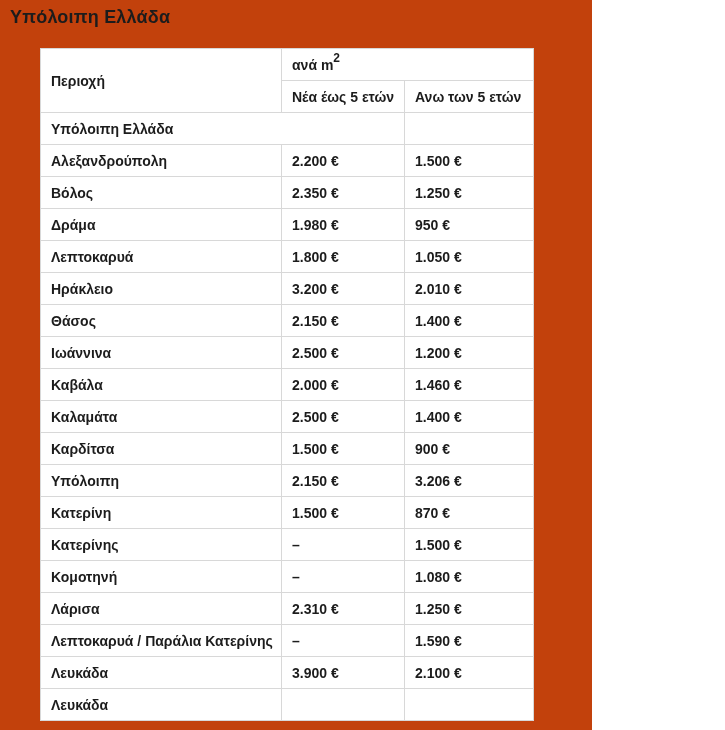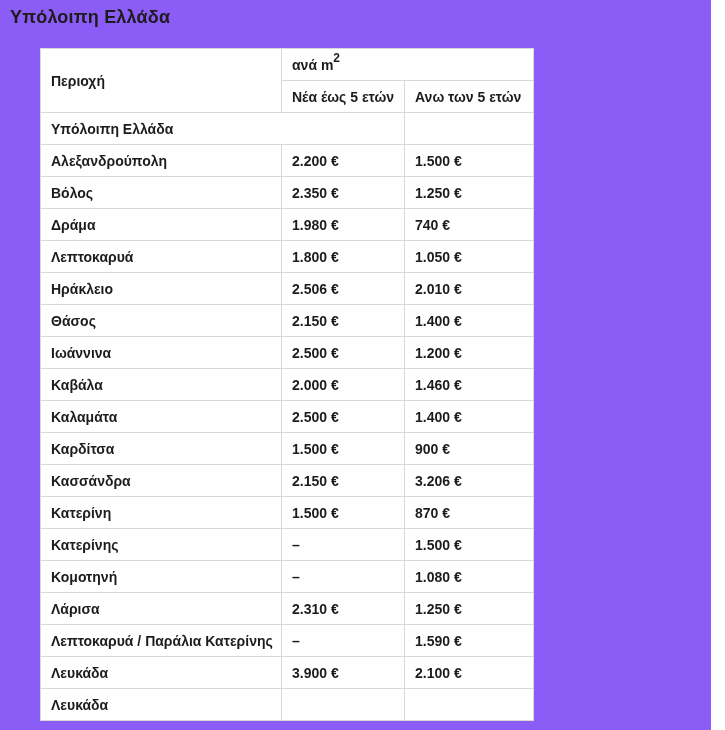--- a/index.html
+++ b/index.html
@@ -7,23 +7,23 @@
     padding: 0;
     background: #ffffff;
     width: 725px;
     height: 730px;
     overflow: hidden;
     font-family: "Liberation Sans", sans-serif;
     color: #1c1c1c;
   }
   .page {
     position: relative;
-    width: 711px;
+    width: 592px;
     height: 730px;
-    background: #8b5cf6;
+    background: #c2410c;
   }
   .title {
     position: absolute;
     left: 10px;
     top: 7px;
     margin: 0;
     font-size: 18px;
     font-weight: 700;
     color: #1c1c1c;
     letter-spacing: 0.2px;
@@ -96,30 +96,30 @@
           <td>1.500 €</td>
         </tr>
         <tr>
           <td>Βόλος</td>
           <td>2.350 €</td>
           <td>1.250 €</td>
         </tr>
         <tr>
           <td>Δράμα</td>
           <td>1.980 €</td>
-          <td>740 €</td>
+          <td>950 €</td>
         </tr>
         <tr>
           <td>Λεπτοκαρυά</td>
           <td>1.800 €</td>
           <td>1.050 €</td>
         </tr>
         <tr>
           <td>Ηράκλειο</td>
-          <td>2.506 €</td>
+          <td>3.200 €</td>
           <td>2.010 €</td>
         </tr>
         <tr>
           <td>Θάσος</td>
           <td>2.150 €</td>
           <td>1.400 €</td>
         </tr>
         <tr>
           <td>Ιωάννινα</td>
           <td>2.500 €</td>
@@ -134,21 +134,21 @@
           <td>Καλαμάτα</td>
           <td>2.500 €</td>
           <td>1.400 €</td>
         </tr>
         <tr>
           <td>Καρδίτσα</td>
           <td>1.500 €</td>
           <td>900 €</td>
         </tr>
         <tr>
-          <td>Κασσάνδρα</td>
+          <td>Υπόλοιπη</td>
           <td>2.150 €</td>
           <td>3.206 €</td>
         </tr>
         <tr>
           <td>Κατερίνη</td>
           <td>1.500 €</td>
           <td>870 €</td>
         </tr>
         <tr>
           <td>Κατερίνης</td>

